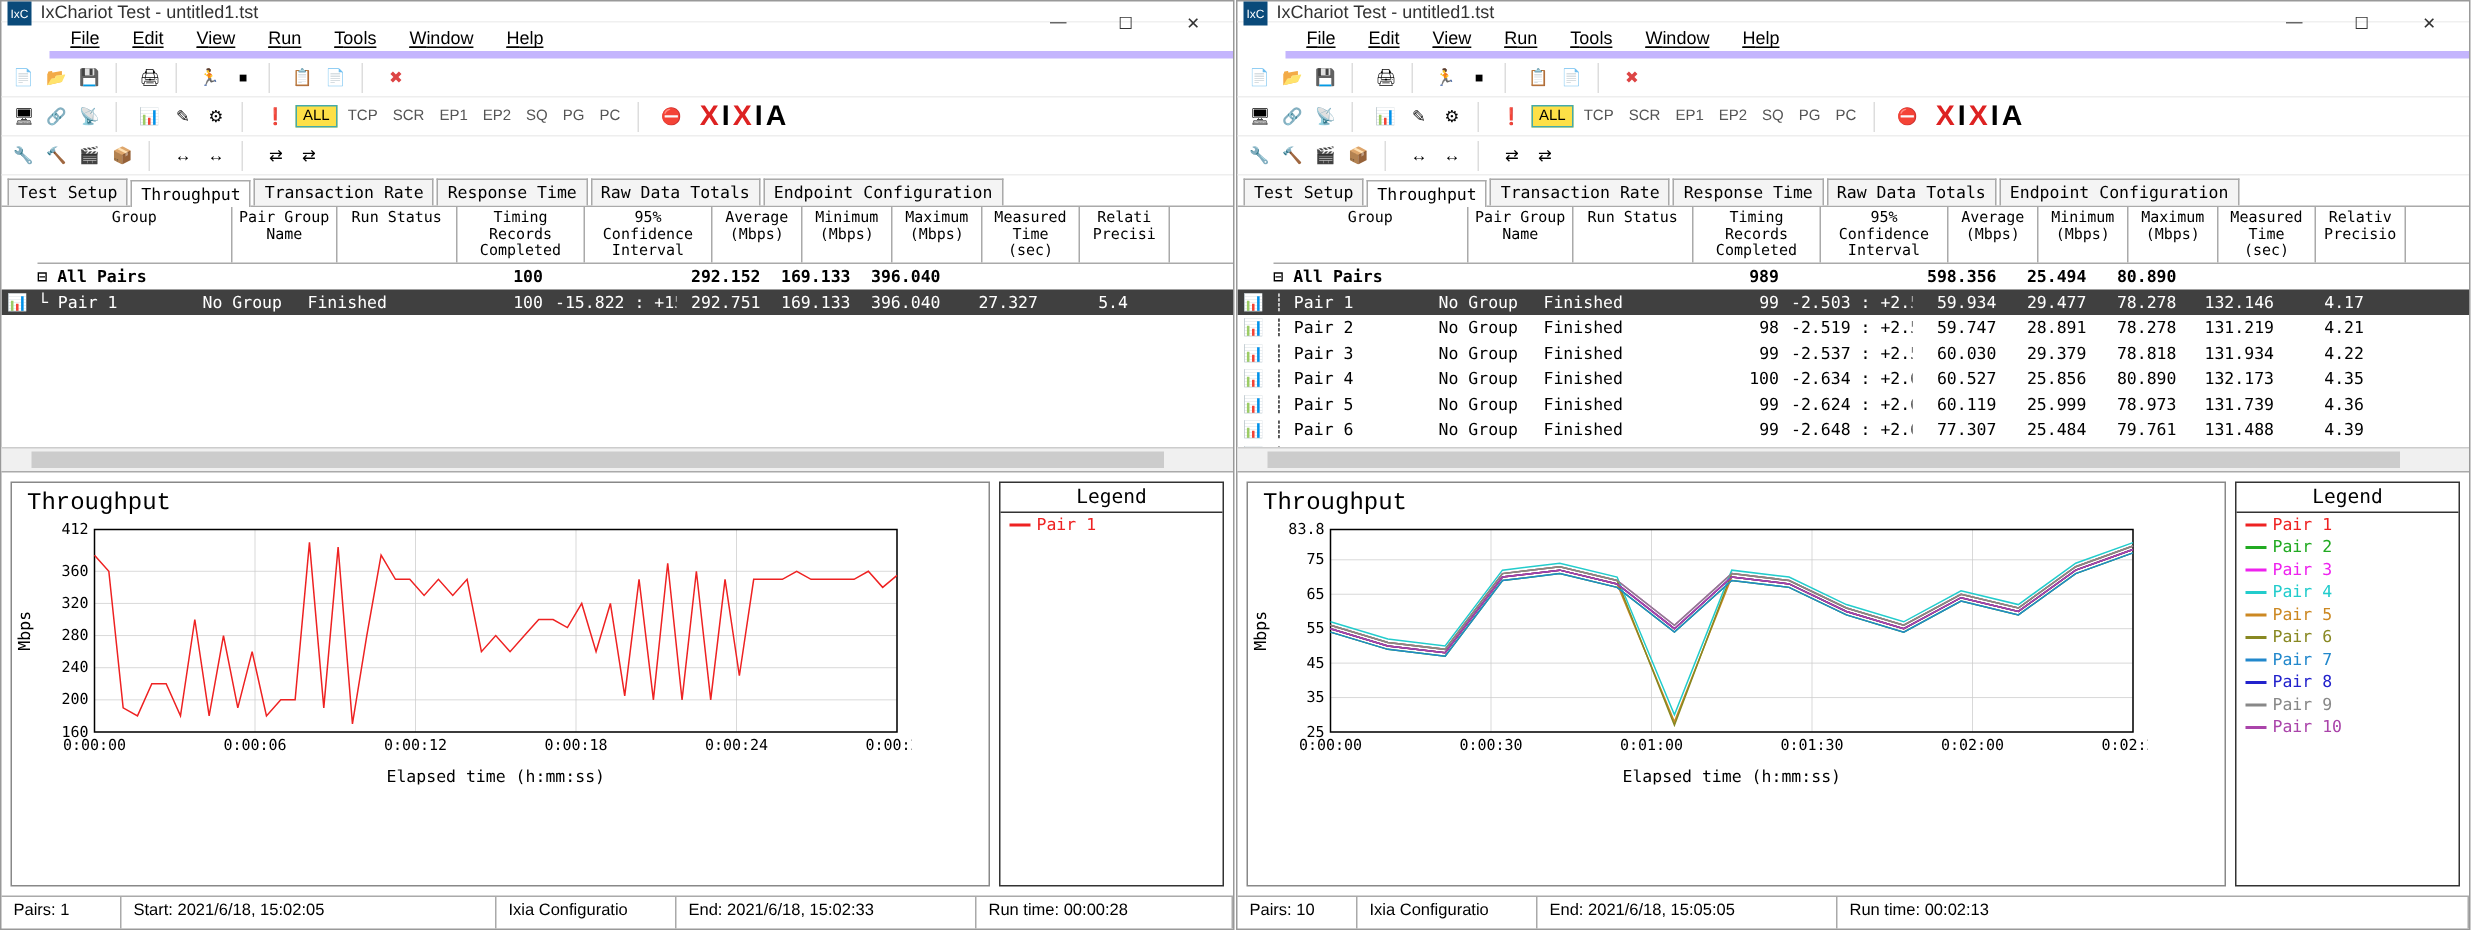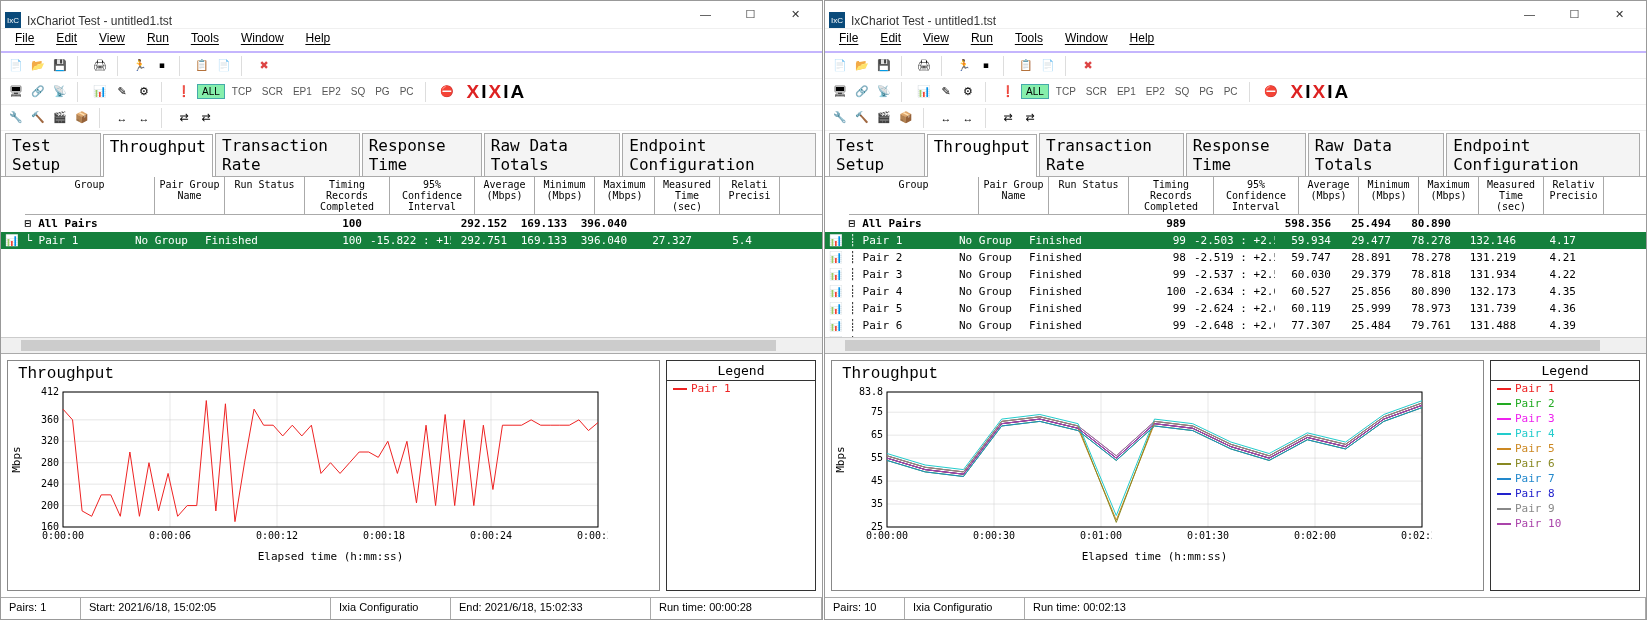--- a/index.html
+++ b/index.html
@@ -1,44 +1,44 @@
 <!DOCTYPE html>
 <html><head>
 <meta charset="utf-8">
 <style>
 * { box-sizing: border-box; margin: 0; padding: 0; }
 body { font-family: "Segoe UI", Tahoma, sans-serif; font-size: 11px; background: #fff; display: flex; width: 1648px; height: 620px; }
 .window { width: 823px; border: 1px solid #999; background: #fff; display: flex; flex-direction: column; margin-right: 1px; position: relative; }
-.titlebar { height: 28px; display: flex; align-items: flex-end; padding: 0 4px; border-bottom: 1px solid #f0f0f0; }
+.titlebar { height: 14px; display: flex; align-items: flex-start; padding: 0 4px; border-bottom: 1px solid #f0f0f0; }
 .titlebar .icon { width: 16px; height: 16px; background: #0a4a7a; color: #fff; font-size: 8px; display: inline-flex; align-items: center; justify-content: center; margin-right: 6px; }
 .titlebar .title { flex: 1; font-size: 12px; color: #333; }
 .titlebar .winbtns { display: flex; }
 .titlebar .winbtn { width: 45px; height: 28px; display: flex; align-items: center; justify-content: center; color: #333; font-size: 11px; cursor: default; }
-.menubar { height: 24px; display: flex; align-items: flex-start; padding: 0 4px; gap: 2px; border-bottom: 2px solid #c4b5fd; }
+.menubar { height: 24px; display: flex; align-items: flex-end; padding: 0 4px; gap: 2px; border-bottom: 5px solid #c4b5fd; margin-left: 32px; }
 .menubar .mitem { padding: 2px 10px; font-size: 12px; text-decoration: underline; text-decoration-style: solid; text-underline-offset: 2px; }
 .menubar .mitem::first-letter { text-decoration: underline; }
 .toolbar { height: 26px; display: flex; align-items: center; padding: 0 6px; gap: 4px; border-bottom: 1px solid #eee; }
 .tbicon { width: 18px; height: 18px; display: inline-flex; align-items: center; justify-content: center; font-size: 11px; }
 .tspacer { width: 6px; border-left: 1px solid #ddd; height: 20px; margin: 0 4px; }
-.togglebtn { border: 1px solid #4aa; background: #86efac; padding: 1px 4px; font-size: 10px; }
+.togglebtn { border: 1px solid #4aa; background: #fde047; padding: 1px 4px; font-size: 10px; }
 .txtbtn { font-size: 10px; color: #555; padding: 0 3px; }
 .ixia { font-weight: bold; font-size: 19px; letter-spacing: 2px; margin-left: 6px; }
 .ixia .x { color: #d22; }
-.tabs { display: flex; padding: 2px 4px 0 4px; border-bottom: 1px solid #aaa; font-family: monospace; font-size: 16px; }
+.tabs { display: flex; padding: 2px 4px 0 4px; border-bottom: 1px solid #aaa; font-family: monospace; font-size: 11px; }
 .tab { padding: 2px 6px; border: 1px solid #aaa; border-bottom: none; margin-right: 2px; background: #f4f4f4; }
 .tab.active { background: #fff; position: relative; top: 1px; }
 .grid { border-bottom: 1px solid #aaa; font-family: monospace; font-size: 11px; }
 .gridhdr { display: grid; grid-template-columns: 130px 70px 80px 85px 85px 60px 60px 60px 65px 60px; border-bottom: 1px solid #aaa; margin-left: 24px; }
 .gridhdr .cell { border-right: 1px solid #aaa; padding: 2px 4px; text-align: center; font-size: 10px; line-height: 1.1; }
 .gridbody { height: 122px; overflow: hidden; position: relative; }
 .grow { display: grid; grid-template-columns: 130px 70px 80px 85px 85px 60px 60px 60px 65px 60px; padding: 1px 0; }
 .grow .cell { padding: 1px 4px; white-space: nowrap; overflow: hidden; text-align: right; }
 .grow .cell.lft { text-align: left; }
 .grow.allpairs { font-weight: bold; }
-.grow.selected { background: #15803d; color: #fff; }
+.grow.selected { background: #404040; color: #fff; }
 .hscroll { height: 16px; background: #f0f0f0; border-top: 1px solid #ccc; position: relative; }
 .hscroll-thumb { position: absolute; left: 20px; top: 2px; height: 11px; width: 92%; background: #ccc; }
 .chartarea { flex: 1; display: flex; padding: 6px; gap: 6px; }
 .chartbox { flex: 1; border: 1px solid #888; position: relative; font-family: monospace; }
 .chartbox .ctitle { font-size: 16px; padding: 4px 10px; font-family: "Courier New", monospace; }
 .chartbox svg { display: block; }
 .legendbox { width: 150px; border: 1px solid #333; }
 .legendbox .lgtitle { text-align: center; font-weight: normal; border-bottom: 1px solid #333; padding: 2px; font-family: monospace; font-size: 13px; }
 .legendbox .lgitem { font-family: monospace; font-size: 11px; padding: 1px 6px; display: flex; align-items: center; gap: 4px; }
 .legendbox .swatch { width: 14px; height: 2px; display: inline-block; }
@@ -516,15 +516,16 @@
           <div class="lgitem">
             <span class="swatch" style="background:#a4a"></span>
             <span style="color:#a4a">Pair 10</span>
           </div>
         </div>
     </div>
   </div>
   <div class="statusbar">
     <div class="scell" style="width:80px">Pairs: 10</div>
     <div class="scell" style="width:120px">Ixia Configuratio</div>
+    <div class="scell" style="width:200px">End: 2021/6/18, 15:05:05</div>
     <div class="scell" style="flex:1">Run time: 00:02:13</div>
   </div>
 </div>
 
 </body></html>

